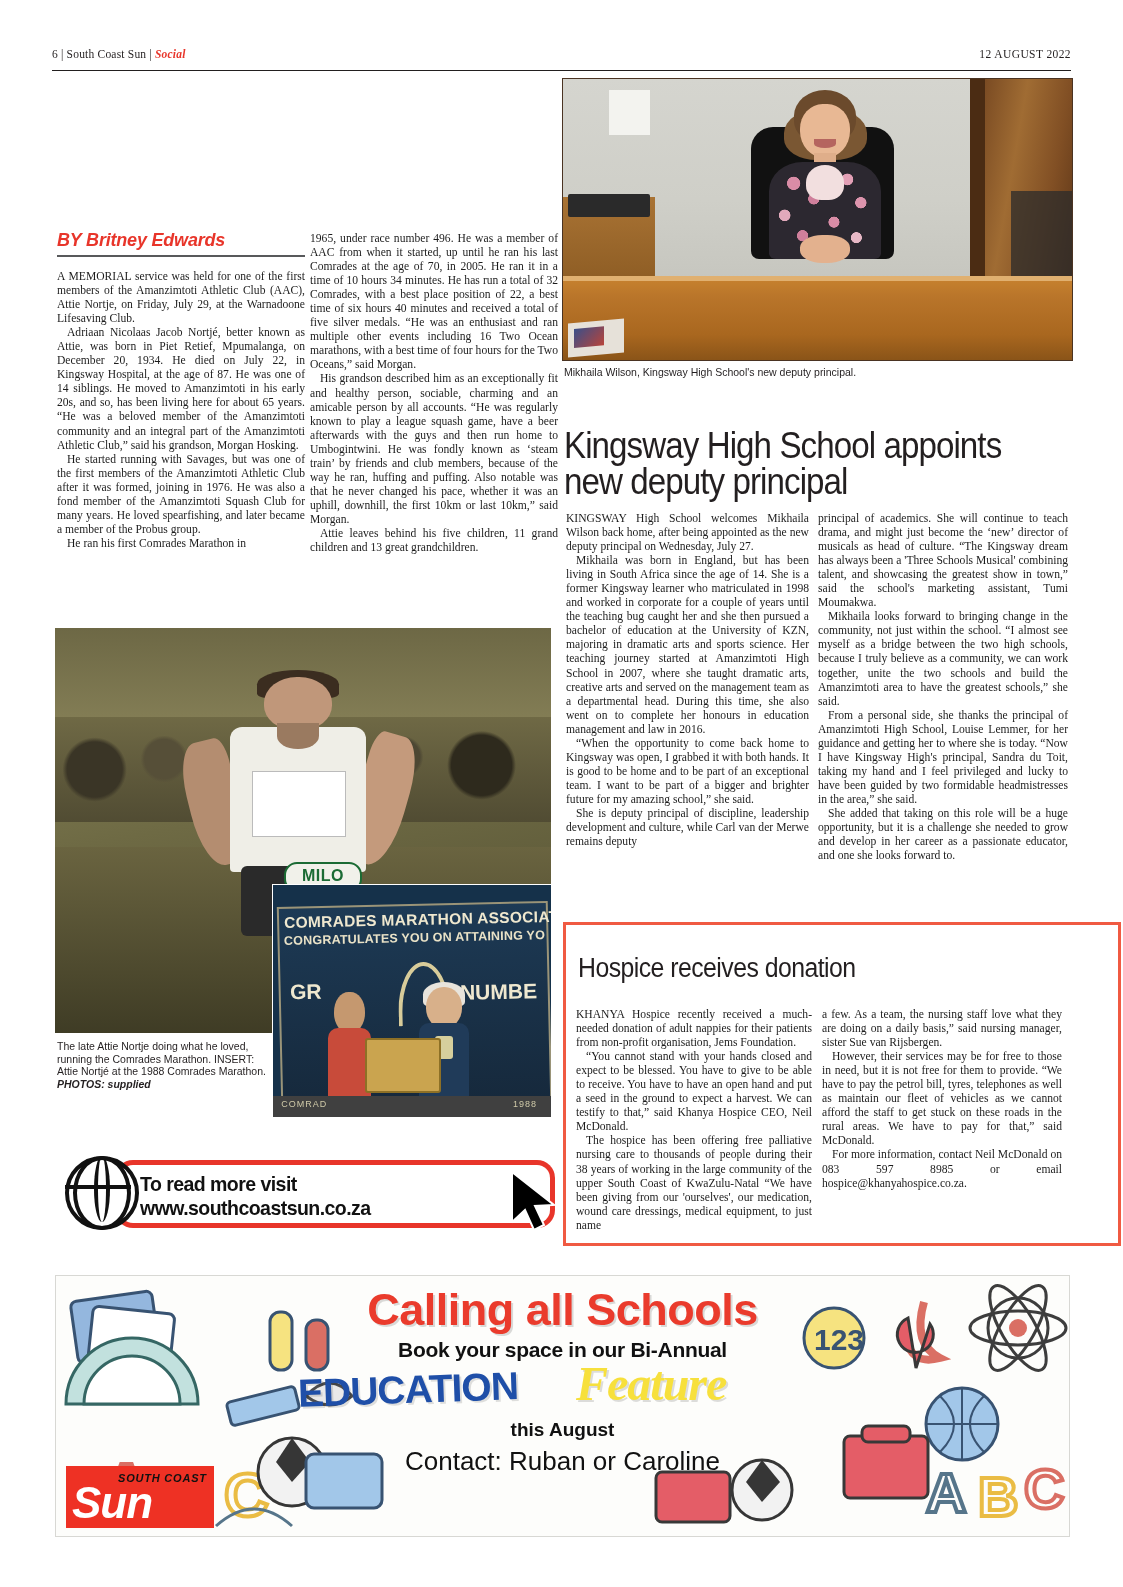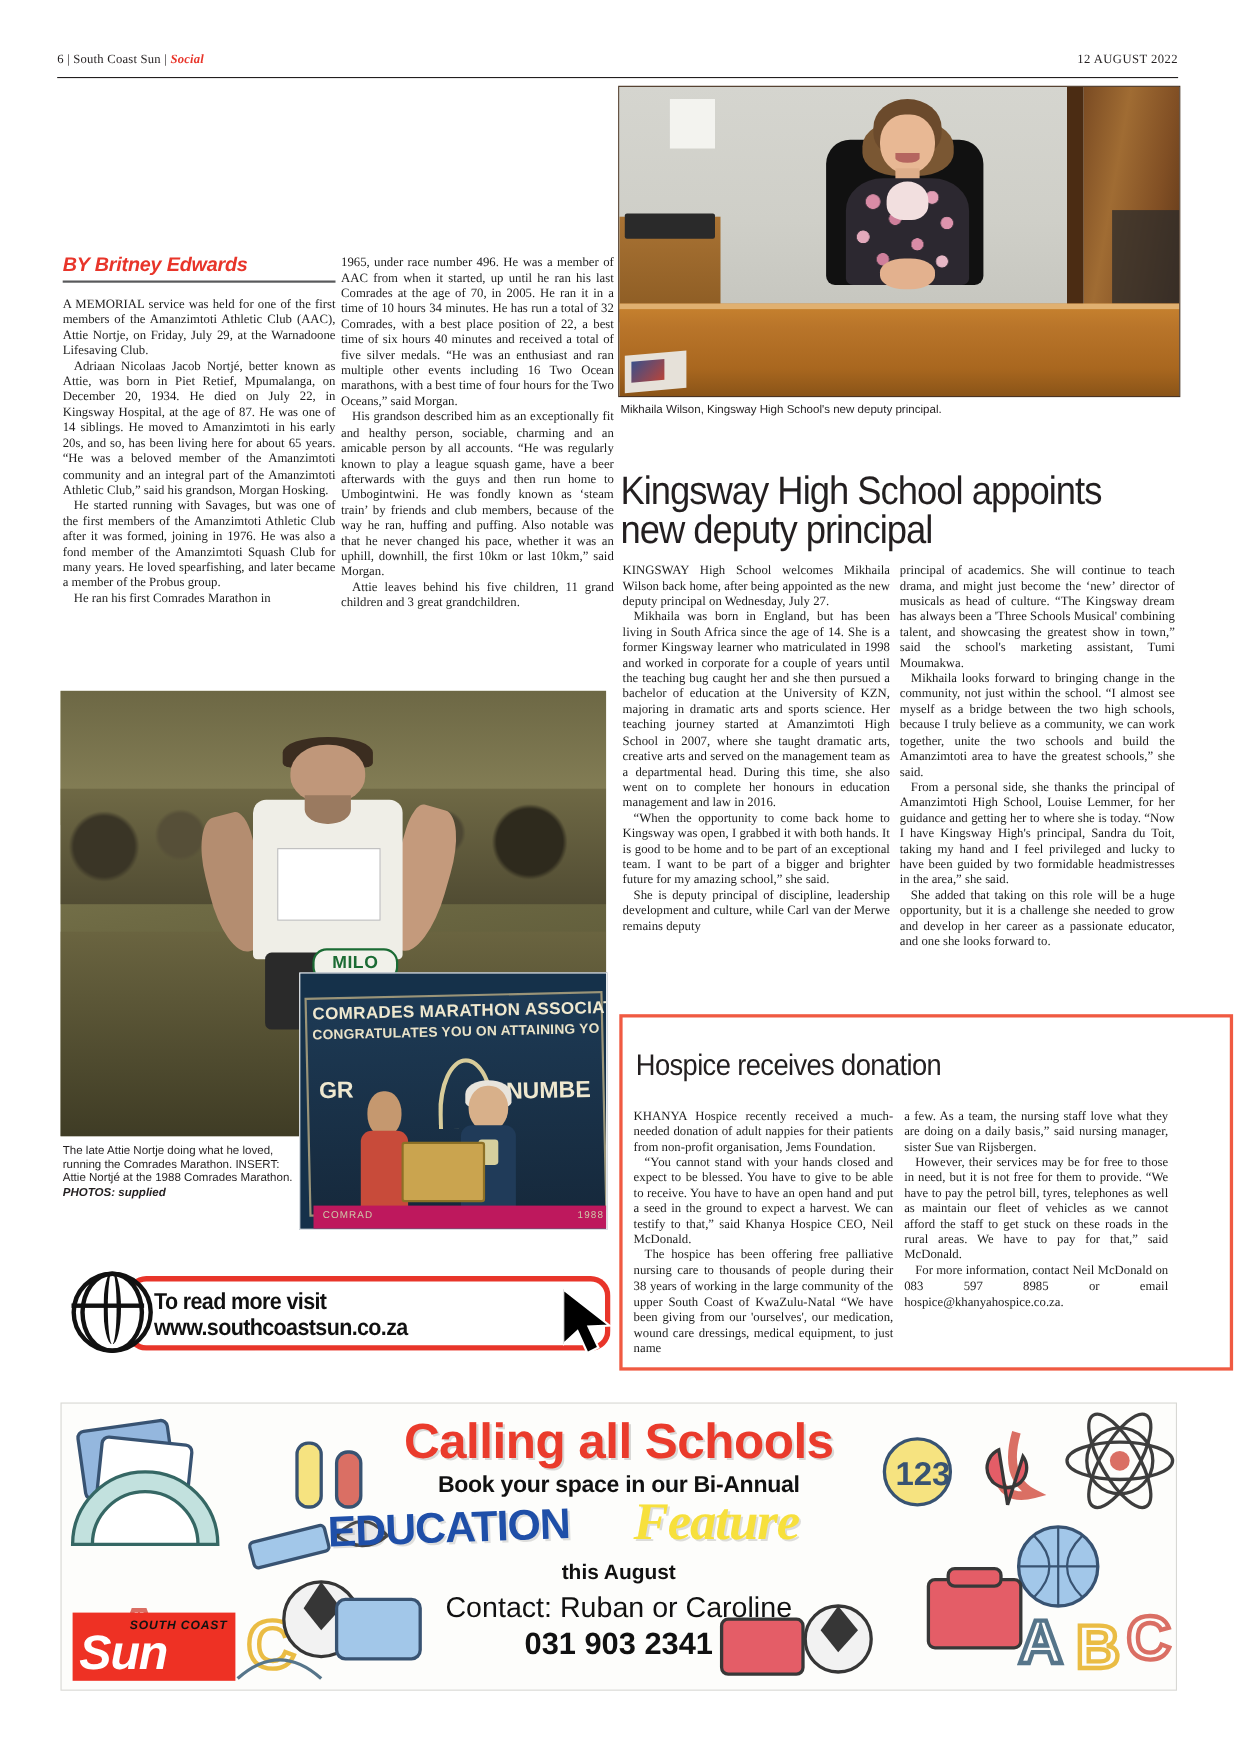--- a/index.html
+++ b/index.html
@@ -243,21 +243,21 @@
     transform:rotate(-1.3deg);}
   .ins-p1 { position:absolute; left:19%; top:46%; width:17%; height:52%;}
   .ins-p1 .h{position:absolute;left:18%;top:0;width:64%;height:34%;background:#c5986f;border-radius:48%;}
   .ins-p1 .b{position:absolute;left:4%;top:30%;width:92%;height:70%;background:#c84b3a;border-radius:10px 10px 0 0;}
   .ins-p2 { position:absolute; left:52%; top:44%; width:19%; height:54%;}
   .ins-p2 .h{position:absolute;left:16%;top:0;width:68%;height:33%;background:#d8b08a;border-radius:48%;}
   .ins-p2 .hair{position:absolute;left:10%;top:-4%;width:80%;height:20%;background:#e8e4dc;border-radius:50% 50% 20% 20%;}
   .ins-p2 .b{position:absolute;left:2%;top:29%;width:96%;height:71%;background:#203b59;border-radius:10px 10px 0 0;}
   .ins-p2 .b:after{content:"";position:absolute;left:32%;top:14%;width:36%;height:26%;background:#d6cf9d;border-radius:3px;}
   .ins-plaque{position:absolute;left:33%;top:66%;width:26%;height:22%;background:#caa44f;border:2px solid #8d7026;border-radius:3px;}
-  .ins-bot{position:absolute;left:12px;bottom:0;width:100%;height:9%;background:#be185d;}
+  .ins-bot{position:absolute;left:0;bottom:0;width:100%;height:9%;background:#404040;}
   .ins-bot span{position:absolute;left:3%;top:12%;font-family:"Liberation Sans",sans-serif;
     font-size:9px;color:#cfc9a8;letter-spacing:1px;}
   .ins-bot span.r{left:auto;right:5%;}
 
   .milo {
     position:absolute; left:284px; top:862px; width:74px; height:26px;
     background:#f1f1ea; border:2px solid #1b6b34; border-radius:13px;
     font-family:"Liberation Sans", sans-serif; font-weight:bold; font-size:16px;
     color:#1b6b34; text-align:center; line-height:24px; letter-spacing:.5px;
   }
@@ -385,21 +385,21 @@
   <div class="col" id="a1c1">
     <p class="first">A MEMORIAL service was held for one of the first members of the Amanzimtoti Athletic Club (AAC), Attie Nortje, on Friday, July 29, at the Warnadoone Lifesaving Club.</p>
     <p>Adriaan Nicolaas Jacob Nortjé, better known as Attie, was born in Piet Retief, Mpumalanga, on December 20, 1934. He died on July 22, in Kingsway Hospital, at the age of 87. He was one of 14 siblings. He moved to Amanzimtoti in his early 20s, and so, has been living here for about 65 years. “He was a beloved member of the Amanzimtoti community and an integral part of the Amanzimtoti Athletic Club,” said his grandson, Morgan Hosking.</p>
     <p>He started running with Savages, but was one of the first members of the Amanzimtoti Athletic Club after it was formed, joining in 1976. He was also a fond member of the Amanzimtoti Squash Club for many years. He loved spearfishing, and later became a member of the Probus group.</p>
     <p>He ran his first Comrades Marathon in</p>
   </div>
 
   <div class="col" id="a1c2">
     <p class="first">1965, under race number 496. He was a member of AAC from when it started, up until he ran his last Comrades at the age of 70, in 2005. He ran it in a time of 10 hours 34 minutes. He has run a total of 32 Comrades, with a best place position of 22, a best time of six hours 40 minutes and received a total of five silver medals. “He was an enthusiast and ran multiple other events including 16 Two Ocean marathons, with a best time of four hours for the Two Oceans,” said Morgan.</p>
     <p>His grandson described him as an exceptionally fit and healthy person, sociable, charming and an amicable person by all accounts. “He was regularly known to play a league squash game, have a beer afterwards with the guys and then run home to Umbogintwini. He was fondly known as ‘steam train’ by friends and club members, because of the way he ran, huffing and puffing. Also notable was that he never changed his pace, whether it was an uphill, downhill, the first 10km or last 10km,” said Morgan.</p>
-    <p>Attie leaves behind his five children, 11 grand children and 3 great grandchildren.</p>
+    <p>Attie leaves behind his five children, 11 grand children and 13 great grandchildren.</p>
   </div>
 
   <div class="photo-principal">
     <div class="pp-wall"></div>
     <div class="pp-woodpanel"></div>
     <div class="pp-woodpanel2"></div>
     <div class="pp-shelf"></div>
     <div class="pp-sidedesk"></div>
     <div class="pp-keyboard"></div>
     <div class="pp-paper"></div>
@@ -548,20 +548,19 @@
         <rect x="600" y="196" width="74" height="50" rx="6" fill="#e3555f" stroke="#2e2e2e" stroke-width="3"></rect>
         <path d="M160 250 q38 -34 76 0" fill="none" stroke="#4d6e84" stroke-width="3"></path>
       </g>
     </svg>
     <div class="ad-title">Calling all Schools</div>
     <div class="ad-sub">Book your space in our Bi-Annual</div>
     <div class="ad-edu">EDUCATION</div>
     <div class="ad-feat">Feature</div>
     <div class="ad-aug">this August</div>
     <div class="ad-contact">Contact: Ruban or Caroline</div>
-    <div class="ad-phone">031 903 2341</div>
     <div class="ad-logo">
       <div class="sc">SOUTH COAST</div>
       <div class="sun">Sun</div>
     </div>
   </div>
 
 </div>
 
 </body></html>

